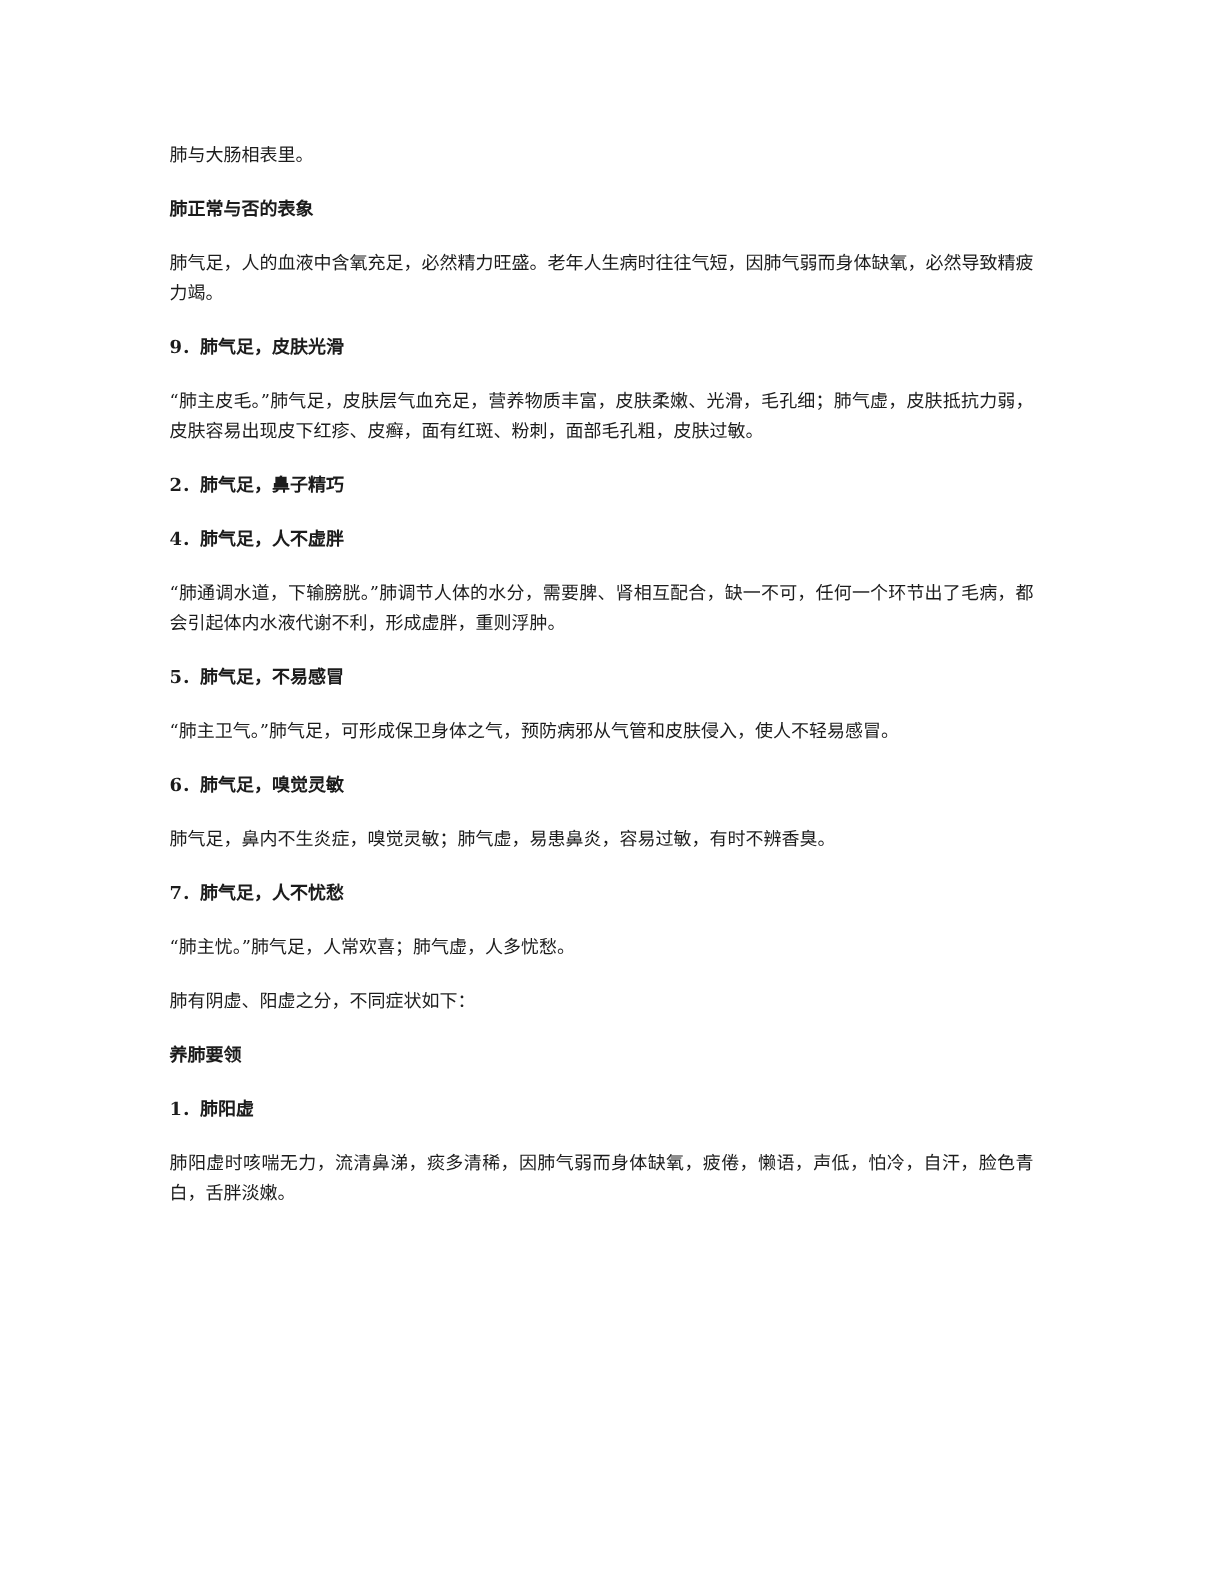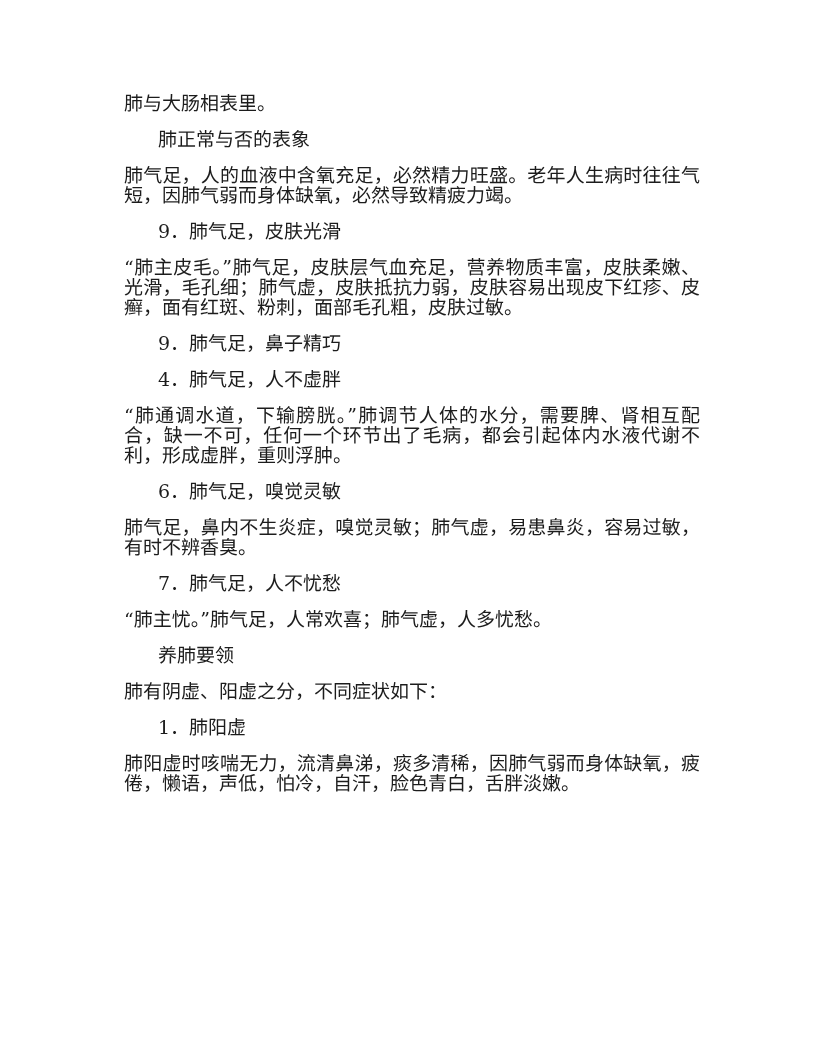--- a/index.html
+++ b/index.html
@@ -15,54 +15,55 @@
   .page {
     position: relative;
     width: 816px;
     height: 1056px;
     background: #ffffff;
     overflow: hidden;
   }
   .doc-content {
     position: absolute;
     top: 93px;
-    left: 124px;
+    left: 113px;
     width: 576px;
     color: #1c1c1c;
-    font-size: 19px;
+    font-size: 12px;
     line-height: 20px;
     text-align: justify;
     text-justify: inter-ideograph;
     word-break: normal;
   }
   .para {
     margin: 0 0 16px 0;
     padding: 0;
   }
   
   .section-heading, .numbered-heading {
-    font-weight: normal;
-    margin-left: 34px;
+    font-weight: bold;
   }
 </style>
 </head>
 <body>
 
 <div class="page">
   <div class="doc-content" id="doc-content">
       <p class="para body">肺与大肠相表里。</p>
       <p class="para section-heading">肺正常与否的表象</p>
       <p class="para body">肺气足，人的血液中含氧充足，必然精力旺盛。老年人生病时往往气短，因肺气弱而身体缺氧，必然导致精疲力竭。</p>
       <p class="para numbered-heading">9．肺气足，皮肤光滑</p>
       <p class="para body">“肺主皮毛。”肺气足，皮肤层气血充足，营养物质丰富，皮肤柔嫩、光滑，毛孔细；肺气虚，皮肤抵抗力弱，皮肤容易出现皮下红疹、皮癣，面有红斑、粉刺，面部毛孔粗，皮肤过敏。</p>
-      <p class="para numbered-heading">9．肺气足，鼻子精巧</p>
+      <p class="para numbered-heading">2．肺气足，鼻子精巧</p>
       <p class="para numbered-heading">4．肺气足，人不虚胖</p>
       <p class="para body">“肺通调水道，下输膀胱。”肺调节人体的水分，需要脾、肾相互配合，缺一不可，任何一个环节出了毛病，都会引起体内水液代谢不利，形成虚胖，重则浮肿。</p>
+      <p class="para numbered-heading">5．肺气足，不易感冒</p>
+      <p class="para body">“肺主卫气。”肺气足，可形成保卫身体之气，预防病邪从气管和皮肤侵入，使人不轻易感冒。</p>
       <p class="para numbered-heading">6．肺气足，嗅觉灵敏</p>
       <p class="para body">肺气足，鼻内不生炎症，嗅觉灵敏；肺气虚，易患鼻炎，容易过敏，有时不辨香臭。</p>
       <p class="para numbered-heading">7．肺气足，人不忧愁</p>
       <p class="para body">“肺主忧。”肺气足，人常欢喜；肺气虚，人多忧愁。</p>
+      <p class="para body">肺有阴虚、阳虚之分，不同症状如下：</p>
       <p class="para section-heading">养肺要领</p>
-      <p class="para body">肺有阴虚、阳虚之分，不同症状如下：</p>
       <p class="para numbered-heading">1．肺阳虚</p>
       <p class="para body">肺阳虚时咳喘无力，流清鼻涕，痰多清稀，因肺气弱而身体缺氧，疲倦，懒语，声低，怕冷，自汗，脸色青白，舌胖淡嫩。</p>
     </div>
 </div>
 
 </body></html>

